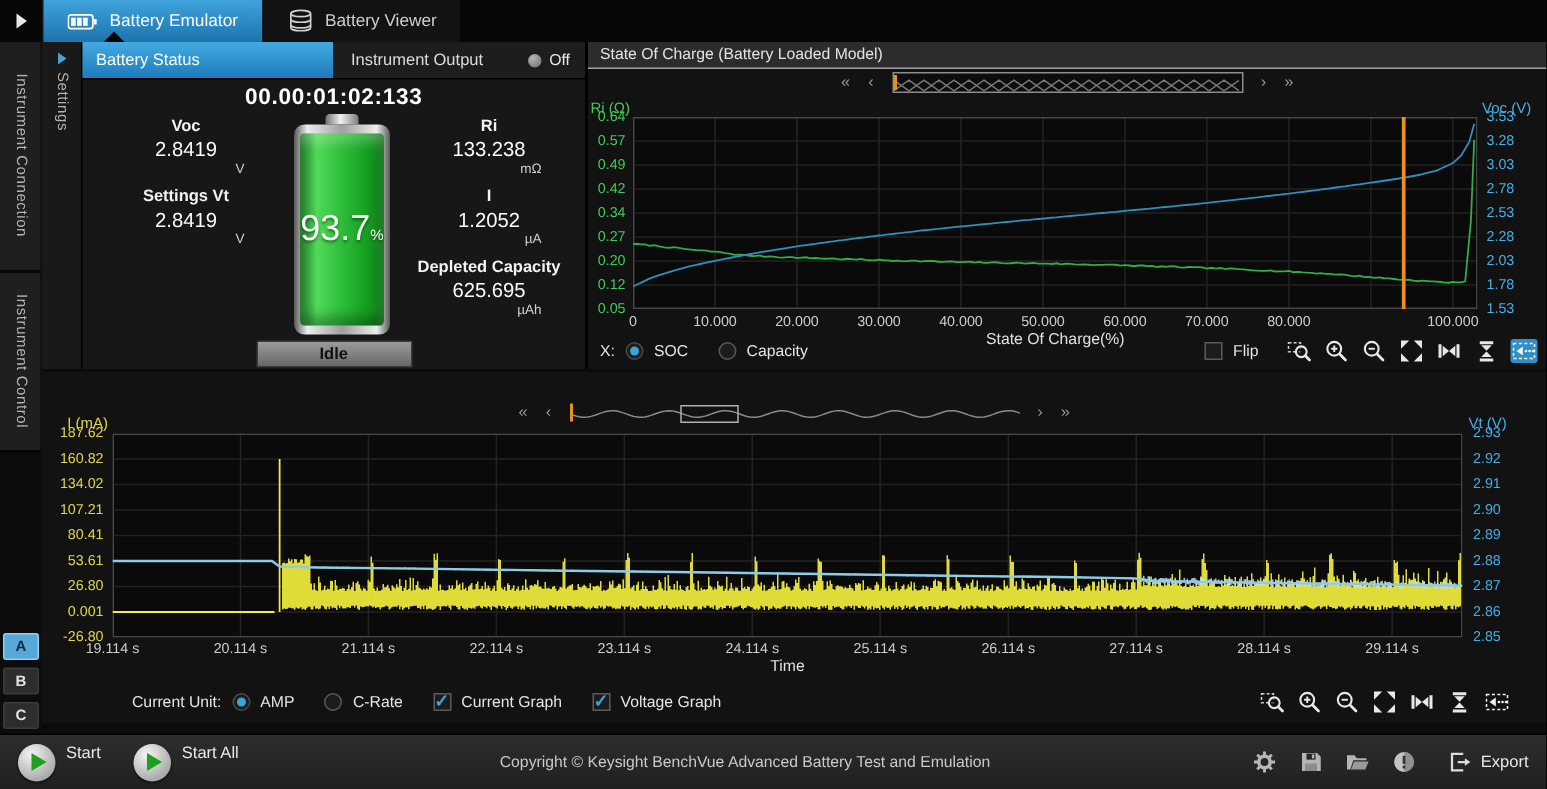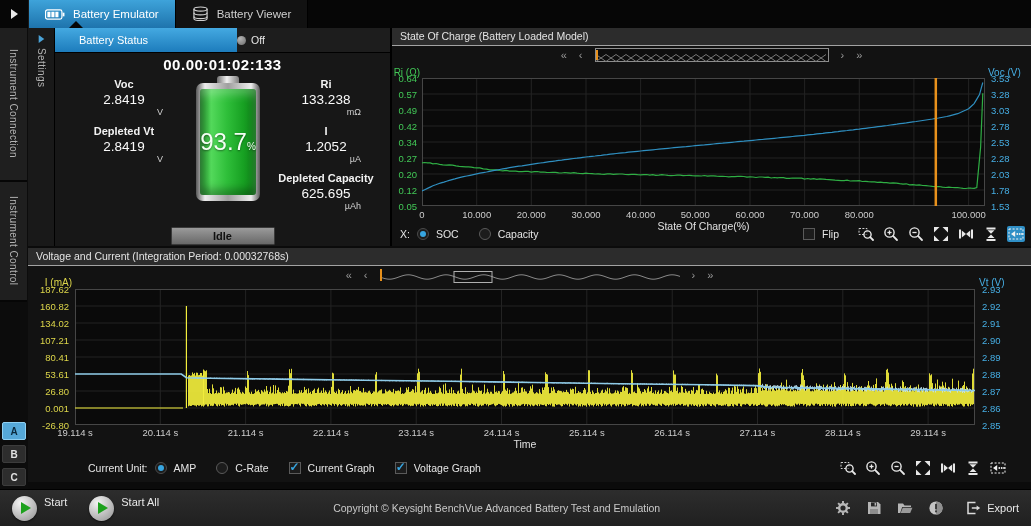--- a/index.html
+++ b/index.html
@@ -25,35 +25,35 @@
         font-size:10px;font-weight:bold;display:flex;align-items:center;justify-content:center;cursor:pointer;}
   .chan.active{background:#55a8d8;border:1px solid #8fd0f2;color:#0a2a3d;}
 
   
   .battery-panel{position:absolute;left:28px;top:28px;width:362px;height:218px;background:#171717;border-right:2px solid #000;}
   .settings-strip{position:absolute;left:0;top:0;width:26px;height:100%;background:#191919;border-right:1px solid #000;}
   .settings-strip .tri-right{border-left-color:#4aa3d8;transform:scale(.8);margin:6px auto 4px auto;}
   .settings-label{display:flex;justify-content:center;}
   .bs-content{position:absolute;left:27px;top:0;right:0;bottom:0;display:flex;flex-direction:column;}
   .bs-header{height:24px;display:flex;align-items:stretch;background:#1d1d1d;border-bottom:1px solid #000;}
-  .bs-tab{width:158px;background:linear-gradient(#44a9e1,#1d7cbc);color:#fff;font-size:11px;display:flex;align-items:center;padding-left:24px;}
+  .bs-tab{width:158px;background:linear-gradient(#44a9e1,#1d7cbc);color:#fff;font-size:11px;display:flex;align-items:center;padding-left:9px;}
   .io-label{flex:1;display:flex;align-items:center;padding-left:12px;font-size:11px;color:#dcdcdc;}
   .io-toggle{display:flex;align-items:center;gap:5px;padding-right:10px;font-size:10.5px;color:#e8e8e8;cursor:pointer;}
   .io-dot{width:9px;height:9px;border-radius:50%;background:radial-gradient(circle at 35% 30%,#b5b5b5,#6c6c6c);}
   .timer{height:23px;line-height:23px;text-align:center;font-size:15px;font-weight:bold;color:#fff;letter-spacing:.5px;}
   .bs-body{flex:1;position:relative;}
   .col-left{position:absolute;left:2px;top:1px;width:134px;}
   .col-right{position:absolute;left:208px;top:1px;width:126px;}
   .metric{margin-bottom:7px;text-align:center;}
   .m-label{font-size:11px;font-weight:bold;color:#f2f2f2;height:15px;line-height:15px;}
   .m-value{font-size:13.5px;color:#fafafa;height:16px;line-height:16px;}
   .m-unit{font-size:9px;color:#cfcfcf;text-align:right;padding-right:28px;height:9px;line-height:9px;}
   .battery-g{position:absolute;left:141px;top:0px;width:64px;}
   .bat-terminal{width:22px;height:7px;margin:0 auto;border-radius:3px 3px 0 0;background:linear-gradient(90deg,#6f6f6f,#f0f0f0 45%,#7d7d7d);}
-  .bat-body{height:118px;border-radius:7px;background:linear-gradient(90deg,#585858,#ededed 14%,#9f9f9f 50%,#ededed 86%,#585858);padding:6px 4px;box-sizing:border-box;}
+  .bat-body{height:140px;border-radius:7px;background:linear-gradient(90deg,#585858,#ededed 14%,#9f9f9f 50%,#ededed 86%,#585858);padding:6px 4px;box-sizing:border-box;}
   .bat-green{height:100%;border-radius:3px;position:relative;display:flex;align-items:center;justify-content:center;
      background:linear-gradient(90deg,#147a1c,#53d95b 20%,#2fbf3a 48%,#17a022 78%,#0e7a17);
      box-shadow:inset 0 6px 8px rgba(255,255,255,.25), inset 0 -6px 8px rgba(0,0,0,.3);}
   .bat-pct{font-size:24px;color:#f4fff4;text-shadow:0 1px 2px rgba(0,0,0,.45);}
   .bat-pct .pct-sign{font-size:10px;vertical-align:baseline;}
   .idle-row{height:19px;display:flex;justify-content:center;}
   .idle-btn{width:102px;height:16px;line-height:16px;text-align:center;font-size:11px;font-weight:bold;color:#101010;
      background:linear-gradient(#9a9a9a,#686868);border:1px solid #3a3a3a;border-radius:1px;cursor:pointer;}
 
   
@@ -176,35 +176,36 @@
   <div class="battery-panel">
     <div class="settings-strip">
       <div class="tri-right"></div>
       <div class="settings-label">
           <span class="vtext">Settings</span>
         </div>
     </div>
     <div class="bs-content">
       <div class="bs-header">
         <div class="bs-tab">Battery Status</div>
+        <div class="io-label">Instrument Output</div>
         <div class="io-toggle">
           <span class="io-dot"></span>
           <span>Off</span>
         </div>
       </div>
       <div class="timer">00.00:01:02:133</div>
       <div class="bs-body">
         <div class="col-left">
           <div class="metric">
             <div class="m-label">Voc</div>
             <div class="m-value">2.8419</div>
             <div class="m-unit">V</div>
           </div>
           <div class="metric">
-            <div class="m-label">Depleted Vt</div>
+            <div class="m-label">Settings Vt</div>
             <div class="m-value">2.8419</div>
             <div class="m-unit">V</div>
           </div>
         </div>
         <div class="col-right">
           <div class="metric">
             <div class="m-label">Ri</div>
             <div class="m-value">133.238</div>
             <div class="m-unit">mΩ</div>
           </div>
@@ -374,21 +375,20 @@
             <polygon points="3,8 7.2,5 7.2,11" fill="#f2f2f2"></polygon>
             <circle cx="9.3" cy="8" r=".9" fill="#f2f2f2"></circle>
             <circle cx="11.7" cy="8" r=".9" fill="#f2f2f2"></circle>
             <circle cx="14" cy="8" r=".9" fill="#f2f2f2"></circle>
           </svg>
         </span>
     </div>
   </div>
 
   <div class="vc-panel">
-    <div class="panel-title">Voltage and Current (Integration Period: 0.00032768s)</div>
     <div class="strip vc-strip">
       <span class="strip-btn dbl-left"></span>
       <span class="strip-btn sgl-left"></span>
       <div class="strip-wave">
         <svg id="vc-wave" width="300" height="12">
             <path d="M0 6L2 6.72L4 7.36L6 7.85L8 8.14L10 8.19L12 8.00L14 7.59L16 7.01L18 6.31L20 5.58L22 4.90L24 4.34L26 3.96L28 3.80L30 3.89L32 4.21L34 4.73L36 5.39L38 6.11L40 6.82L42 7.45L44 7.91L46 8.16L48 8.18L50 7.95L52 7.51L54 6.91L56 6.20L58 5.47L60 4.80L62 4.27L64 3.92L66 3.80L68 3.92L70 4.28L72 4.82L74 5.49L76 6.22L78 6.92L80 7.53L82 7.96L84 8.18L86 8.16L88 7.90L90 7.43L92 6.81L94 6.09L96 5.37L98 4.71L100 4.20L102 3.88L104 3.80L106 3.96L108 4.35L110 4.91L112 5.60L114 6.33L116 7.02L118 7.60L120 8.01L122 8.19L124 8.13L126 7.84L128 7.35L130 6.70L132 5.98L134 5.26L136 4.62L138 4.14L140 3.86L142 3.81L144 4.01L146 4.42L148 5.01L150 5.71L152 6.44L154 7.12L156 7.68L158 8.05L160 8.20L162 8.10L164 7.78L166 7.26L168 6.60L170 5.87L172 5.16L174 4.54L176 4.08L178 3.83L180 3.83L182 4.06L184 4.50L186 5.11L188 5.82L190 6.55L192 7.21L194 7.75L196 8.09L198 8.20L200 8.07L202 7.71L204 7.16L206 6.49L208 5.76L210 5.06L212 4.46L214 4.03L216 3.82L218 3.85L220 4.11L222 4.58L224 5.21L226 5.93L228 6.65L230 7.30L232 7.81L234 8.12L236 8.20L238 8.03L240 7.64L242 7.07L244 6.38L246 5.65L248 4.96L250 4.38L252 3.98L254 3.81L256 3.87L258 4.17L260 4.67L262 5.32L264 6.04L266 6.76L268 7.39L270 7.87L272 8.15L274 8.19L276 7.98L278 7.56L280 6.97L282 6.27L284 5.54L286 4.86L288 4.31L290 3.94L292 3.80L294 3.90L296 4.23L298 4.76L300 5.42" fill="none" stroke="#8a8a8a" stroke-width="1"></path>
             <rect x="74" y="0.5" width="38" height="11" fill="none" stroke="#b0b0b0" stroke-width="1"></rect>
           </svg>
       </div>
       <span class="strip-btn sgl-right"></span>

